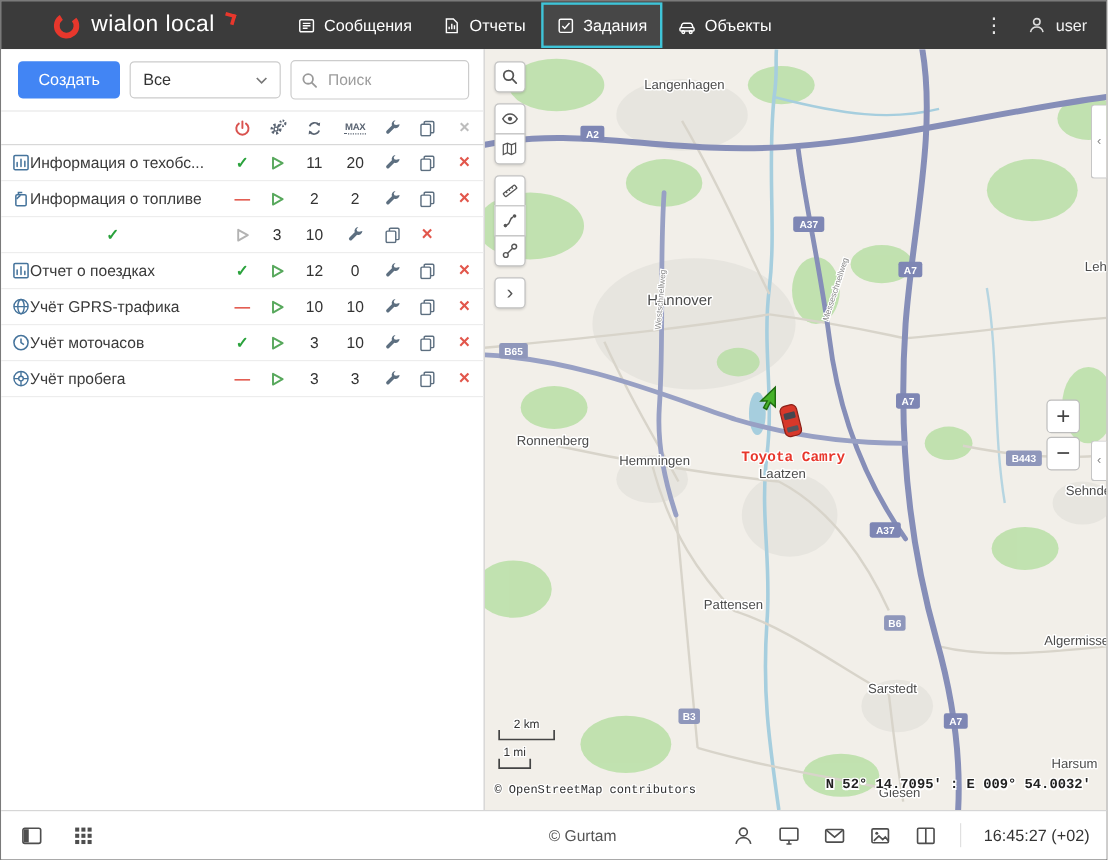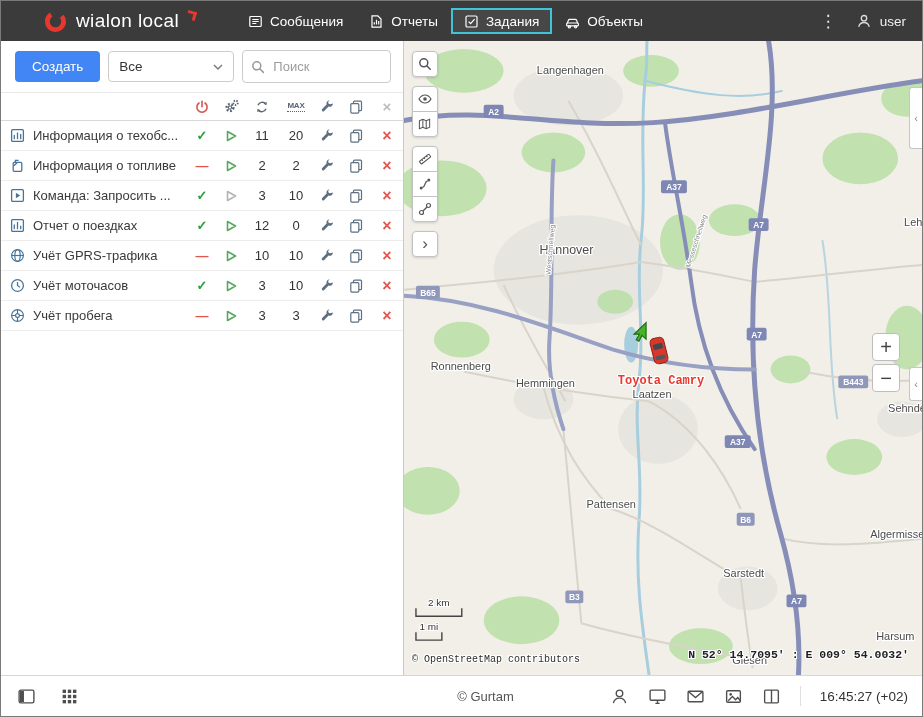--- a/index.html
+++ b/index.html
@@ -6,41 +6,41 @@
   body{width:923px;height:717px;font-family:"Liberation Sans",sans-serif;background:#fff;overflow:hidden;}
   .app{width:923px;height:717px;display:flex;flex-direction:column;border:1px solid #7a7a7a;box-sizing:border-box;background:#fff;}
 
   
   .topbar{height:40px;flex:0 0 40px;background:#3b3b3b;display:flex;align-items:center;color:#fff;}
   .logo{display:flex;align-items:center;gap:8px;margin-left:42px;width:192px;flex:0 0 auto;}
   .logo-text{font-size:19px;letter-spacing:.4px;color:#fff;white-space:nowrap;}
   .logo-tick{width:6px;height:6px;border-right:3px solid #e8372c;border-top:3px solid #e8372c;transform:rotate(16deg);margin-bottom:11px;}
   .nav{display:flex;align-items:center;height:40px;}
   .nav-item{display:flex;align-items:center;gap:7px;padding:0 13px;height:40px;font-size:13.5px;cursor:pointer;box-sizing:border-box;white-space:nowrap;}
-  .nav-item.active{border:2px solid #3fc4d8;background:#474747;height:26px;padding:0 11px;}
+  .nav-item.active{border:2px solid #3fc4d8;background:#474747;height:38px;padding:0 11px;}
   .topbar-right{margin-left:auto;display:flex;align-items:center;gap:15px;margin-right:16px;}
   .kebab{font-size:17px;color:#e6e6e6;cursor:pointer;padding:0 4px;}
   .user-chip{display:flex;align-items:center;gap:8px;cursor:pointer;font-size:13.5px;color:#f0f0f0;}
 
   
   .main{flex:1;display:flex;min-height:0;}
   .panel{width:403px;flex:0 0 403px;background:#fff;border-right:1px solid #c9c9c9;display:flex;flex-direction:column;box-sizing:border-box;}
   .panel-toolbar{display:flex;gap:8px;padding:9px 12px 9px 14px;align-items:center;border-bottom:1px solid #e8e8e8;}
   .btn-create{background:#4285f4;color:#fff;border:none;border-radius:4px;font-size:13.5px;padding:8px 17px;cursor:pointer;font-family:inherit;}
   .dropdown{flex:0 0 126px;display:flex;align-items:center;justify-content:space-between;border:1px solid #ccc;border-radius:4px;padding:7px 10px;font-size:13.5px;color:#333;cursor:pointer;background:#fff;box-sizing:border-box;}
   .search-box{flex:1;position:relative;}
   .search-box input{width:100%;box-sizing:border-box;border:1px solid #ccc;border-radius:4px;padding:8px 10px 8px 30px;font-size:13px;font-family:inherit;color:#0c4a6e;outline:none;}
   .search-box input::placeholder{color:#9c9c9c;}
   .search-ic{position:absolute;left:9px;top:50%;transform:translateY(-50%);}
 
   .jobs-header,.job-row{display:grid;grid-template-columns:1fr 30px 28px 34px 34px 28px 30px 32px;align-items:center;}
   .jobs-header{height:27px;border-bottom:1px solid #d8d8d8;}
   .job-row{height:29px;border-bottom:1px solid #ededed;font-size:13px;color:#3a3a3a;}
   .cell{display:flex;justify-content:center;align-items:center;}
-  .name-cell{justify-content:flex-start;gap:8px;padding-left:9px;overflow:hidden;cursor:pointer;}
+  .name-cell{justify-content:flex-start;padding-left:9px;overflow:hidden;cursor:pointer;}
   .job-name{white-space:nowrap;overflow:hidden;text-overflow:ellipsis;}
   .num{font-size:13px;color:#333;}
   .st{font-weight:bold;font-size:13px;cursor:pointer;}
   .st-on{color:#2aa23c;}
   .st-off{color:#e2574c;}
   .del{color:#e2574c;font-size:16px;font-weight:bold;cursor:pointer;line-height:1;}
   .hdr-x{color:#bdbdbd;font-size:15px;font-weight:bold;line-height:1;}
   .max-ic{font-size:8px;font-weight:bold;color:#5a6472;letter-spacing:-.2px;border-bottom:1px dotted #5a6472;padding-bottom:1px;}
   .play-svg{width:14px;height:14px;cursor:pointer;}
   .play-tri{fill:none;stroke:#57a85c;stroke-width:1.6;stroke-linejoin:round;}
@@ -259,27 +259,20 @@
           <div class="cell">
             <svg class="tool-ic" viewBox="0 0 14 14">
                 <rect x="4.5" y="1.2" width="8" height="9.5" rx="1" fill="#fff" stroke="#5d6f80" stroke-width="1.2"></rect>
                 <rect x="1.8" y="3.6" width="8" height="9.5" rx="1" fill="#fff" stroke="#5d6f80" stroke-width="1.2"></rect>
               </svg>
           </div>
           <div class="cell del">×</div>
         </div>
 
         <div class="job-row">
-          <div class="cell name-cell">
-            <svg class="job-ic" viewBox="0 0 14 14" fill="none" stroke="#46749c" stroke-width="1.2">
-              <rect x="1.5" y="1.5" width="11" height="11" rx="1"></rect>
-                <path d="M5.5 4.5l4 2.5-4 2.5z" fill="#46749c" stroke="none"></path>
-            </svg>
-            <span class="job-name">Команда: Запросить ...</span>
-          </div>
           <div class="cell st st-on">✓</div>
           <div class="cell">
             <svg class="play-svg" viewBox="0 0 14 14">
                 <polygon class="play-tri play-off" points="3.5,2.5 11.5,7 3.5,11.5"></polygon>
               </svg>
           </div>
           <div class="cell num">3</div>
           <div class="cell num">10</div>
           <div class="cell">
             <svg class="tool-ic" viewBox="0 0 14 14">

